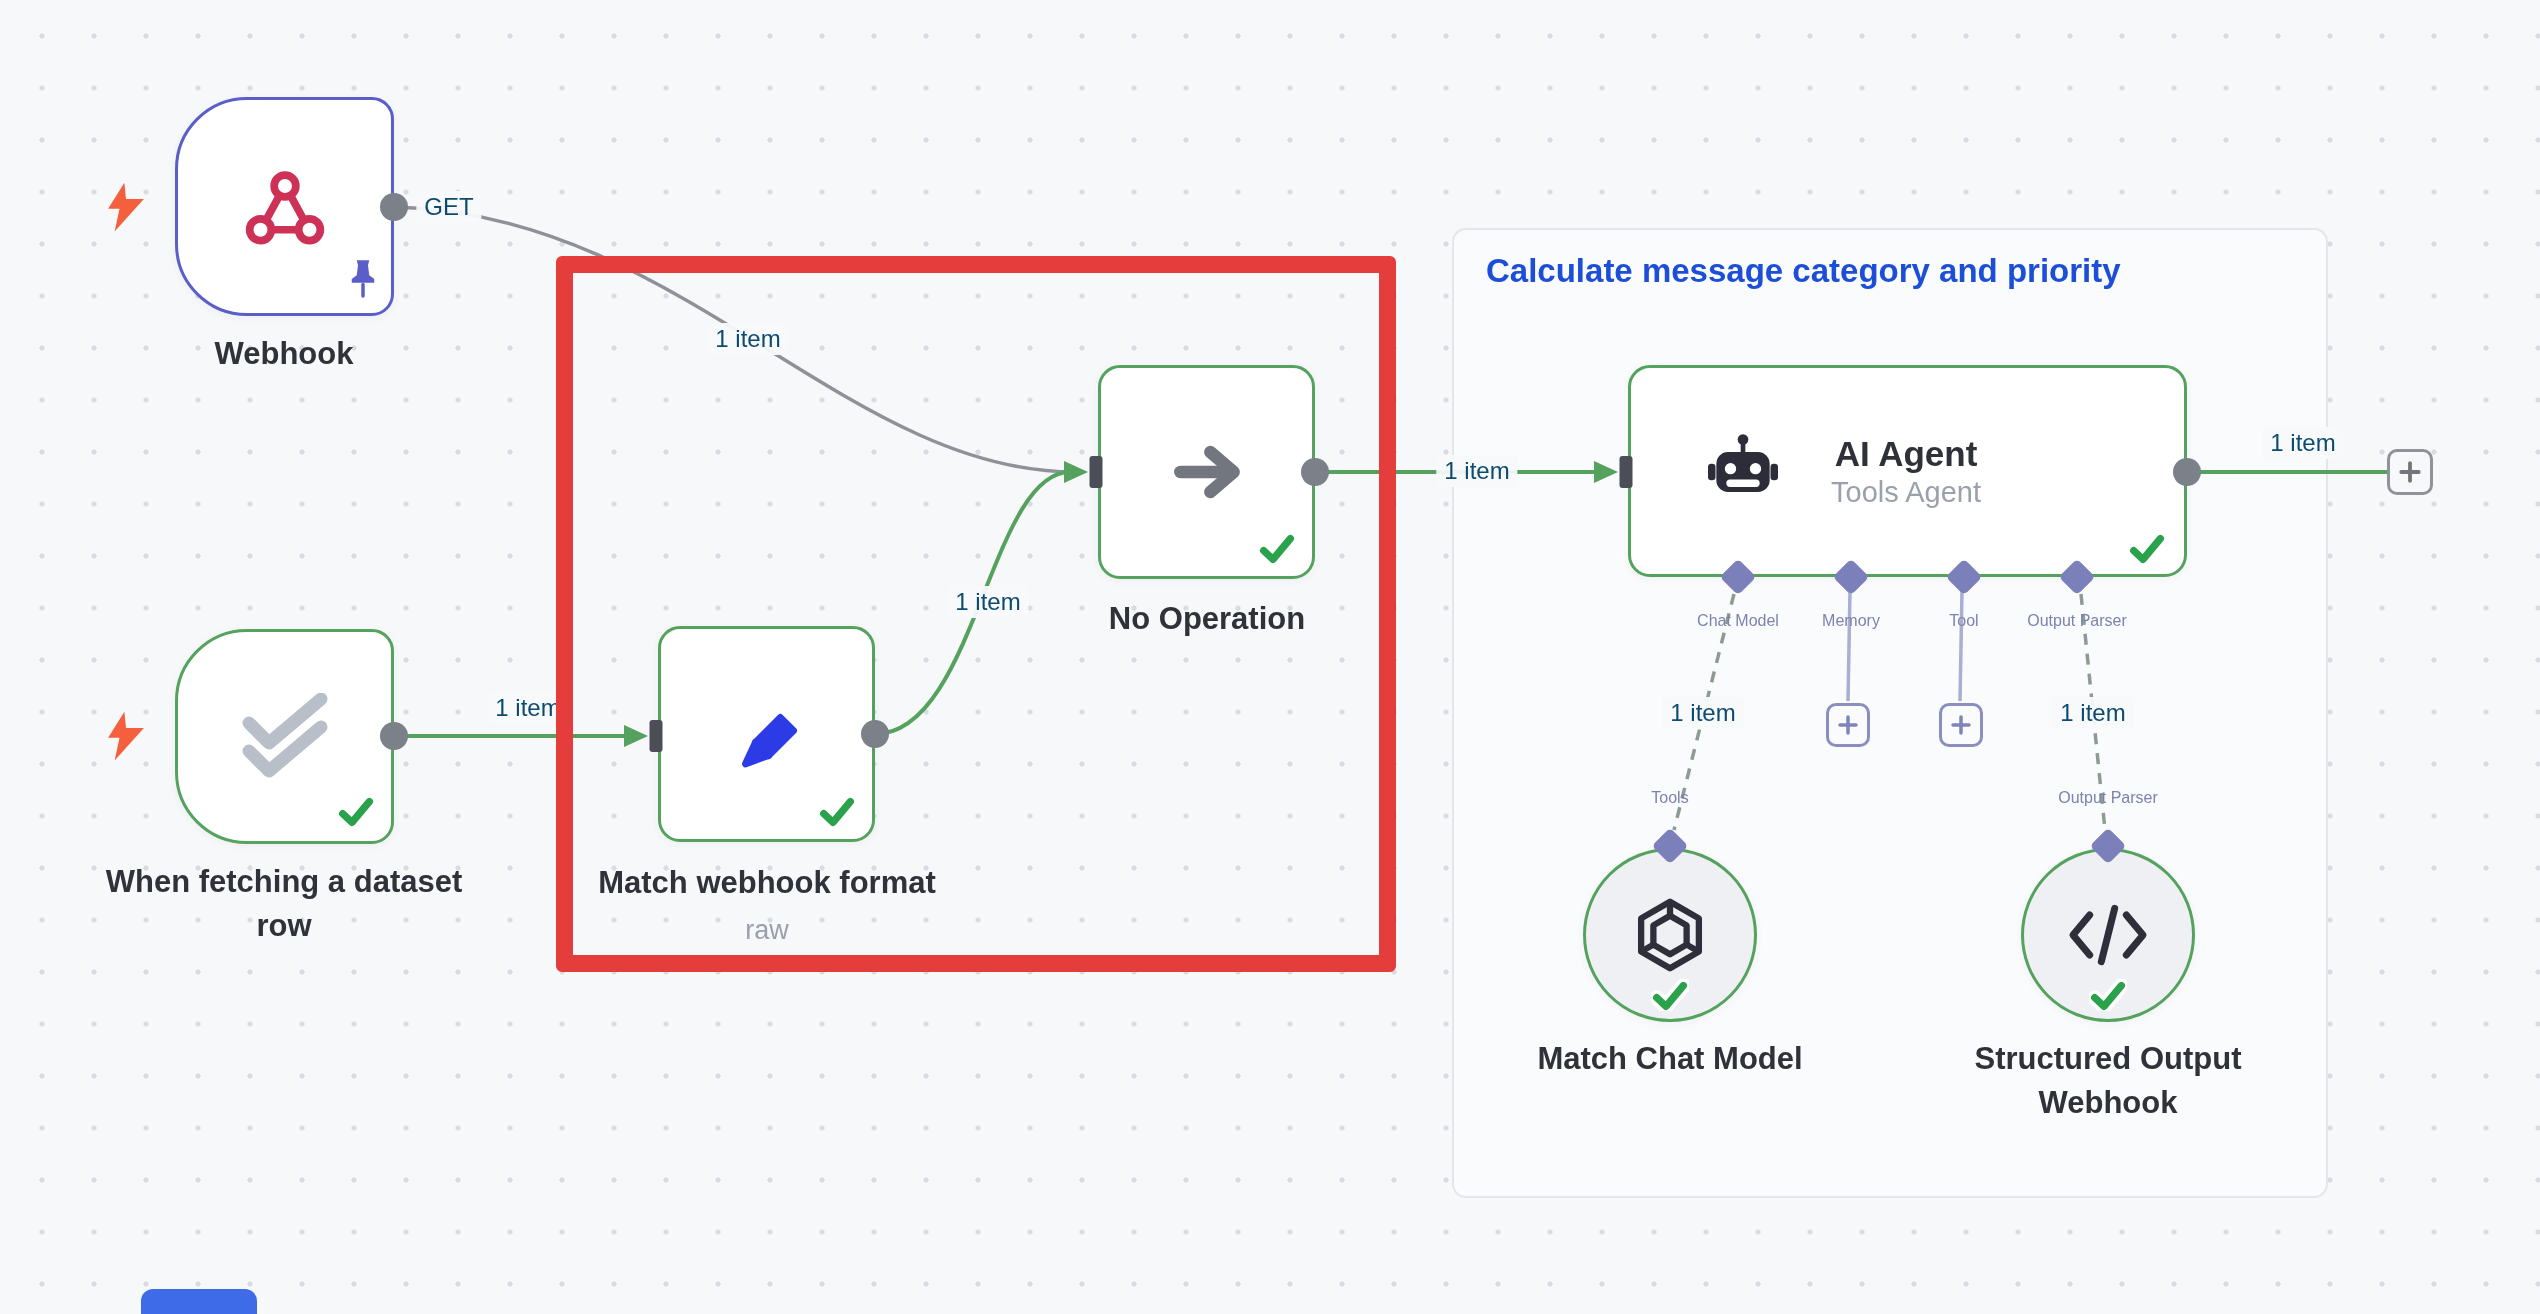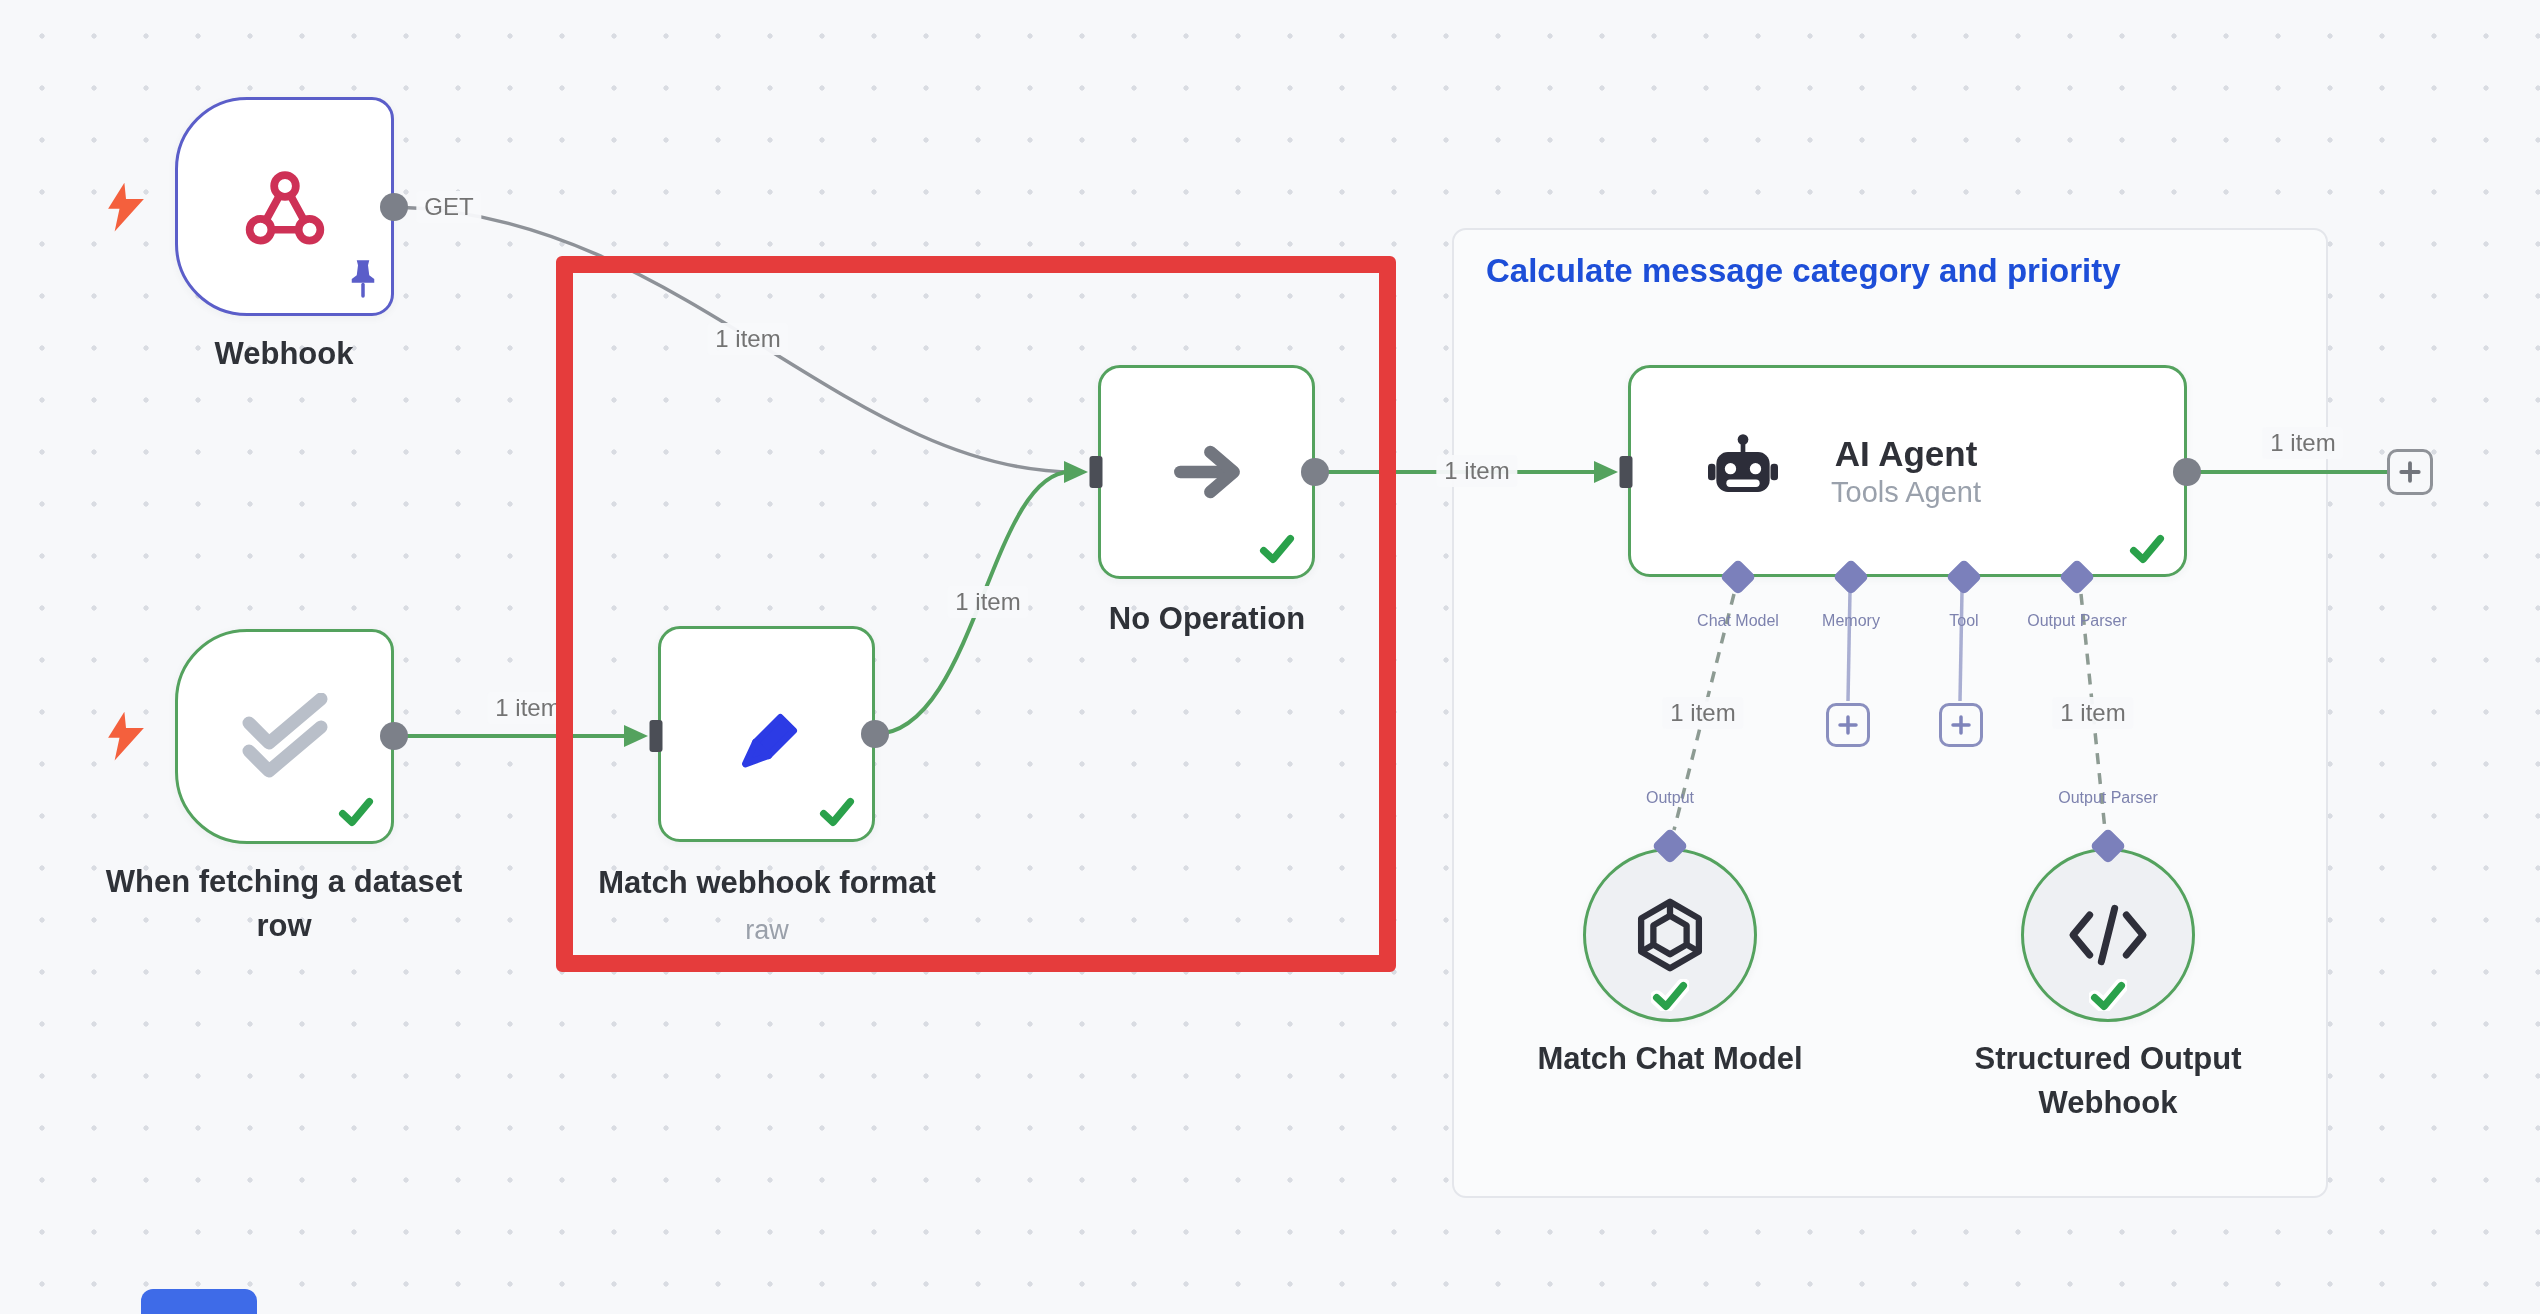--- a/index.html
+++ b/index.html
@@ -48,21 +48,21 @@
     position:absolute;transform:translate(-50%,-50%);
     font-size:31px;font-weight:600;color:#2f3238;white-space:nowrap;
     text-align:center;z-index:3;
   }
   .sub-label{
     position:absolute;transform:translate(-50%,-50%);
     font-size:27px;font-weight:400;color:#9aa0aa;white-space:nowrap;z-index:3;
   }
   .edge-label{
     position:absolute;transform:translate(-50%,-50%);
-    font-size:24px;color:#737373;background:rgba(248,249,251,.95);
+    font-size:24px;color:#0c4a6e;background:rgba(248,249,251,.95);
     padding:2px 8px;border-radius:4px;white-space:nowrap;z-index:5;
   }
   .port-label{
     position:absolute;transform:translate(-50%,-50%);
     font-size:16px;color:#7d82ae;white-space:nowrap;z-index:4;
   }
   
   .dot{
     position:absolute;width:28px;height:28px;border-radius:50%;
     background:#7c8089;transform:translate(-50%,-50%);z-index:4;
@@ -262,21 +262,21 @@
 
   <div class="plus-btn plus-gray" style="left:2387px;top:449px">
     <svg width="24" height="24" viewBox="0 0 22 22">
       <g stroke="#72757c" stroke-width="3.5" stroke-linecap="round">
           <line x1="11" y1="3" x2="11" y2="19"></line>
           <line x1="3" y1="11" x2="19" y2="11"></line>
         </g>
     </svg>
   </div>
 
-  <div class="port-label" style="left:1670px;top:798px">Output</div>
+  <div class="port-label" style="left:1670px;top:798px">Tools</div>
   <div class="diamond" style="left:1670px;top:846px"></div>
   <div class="node circle-node" style="left:1583px;top:848px;width:174px;height:174px;">
     <div class="icon-wrap">
       <svg width="84" height="84" viewBox="0 0 48 48">
         <g fill="none" stroke="#2e2f3a" stroke-width="3.6" stroke-linejoin="round">
           <polygon points="24,5 40.5,14.5 40.5,33.5 24,43 7.5,33.5 7.5,14.5"></polygon>
           <polygon points="24,13 33.5,18.5 33.5,29.5 24,35 14.5,29.5 14.5,18.5"></polygon>
           <line x1="24" y1="5" x2="24" y2="13"></line>
           <line x1="40.5" y1="33.5" x2="33.5" y2="29.5"></line>
           <line x1="7.5" y1="33.5" x2="14.5" y2="29.5"></line>

